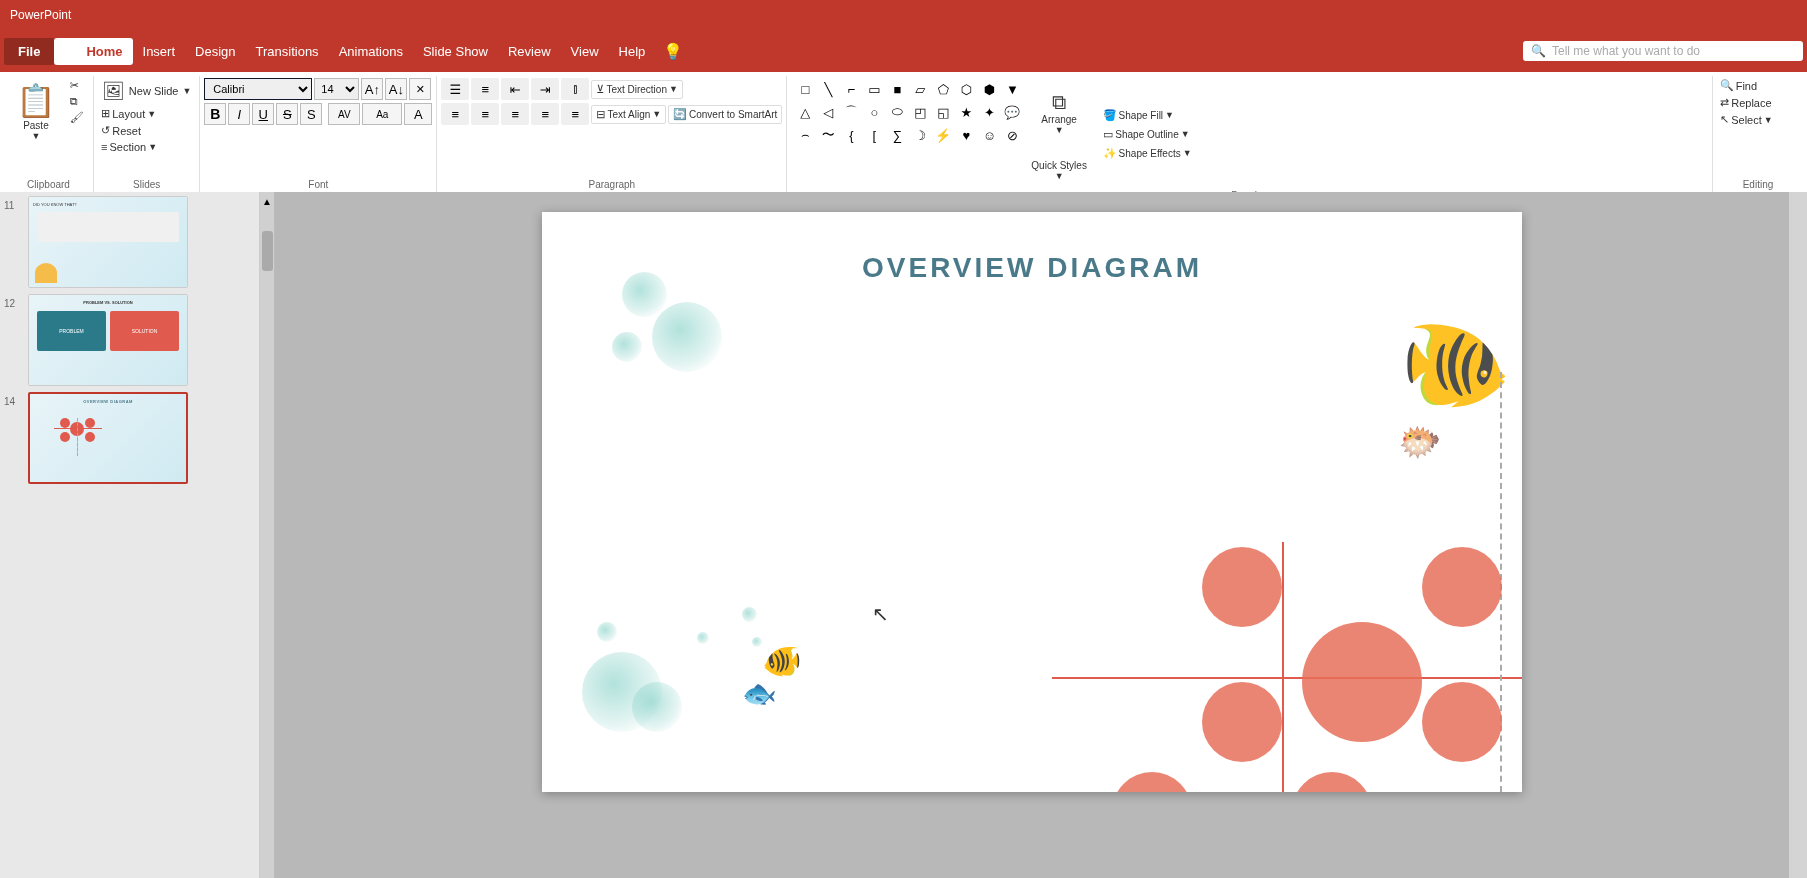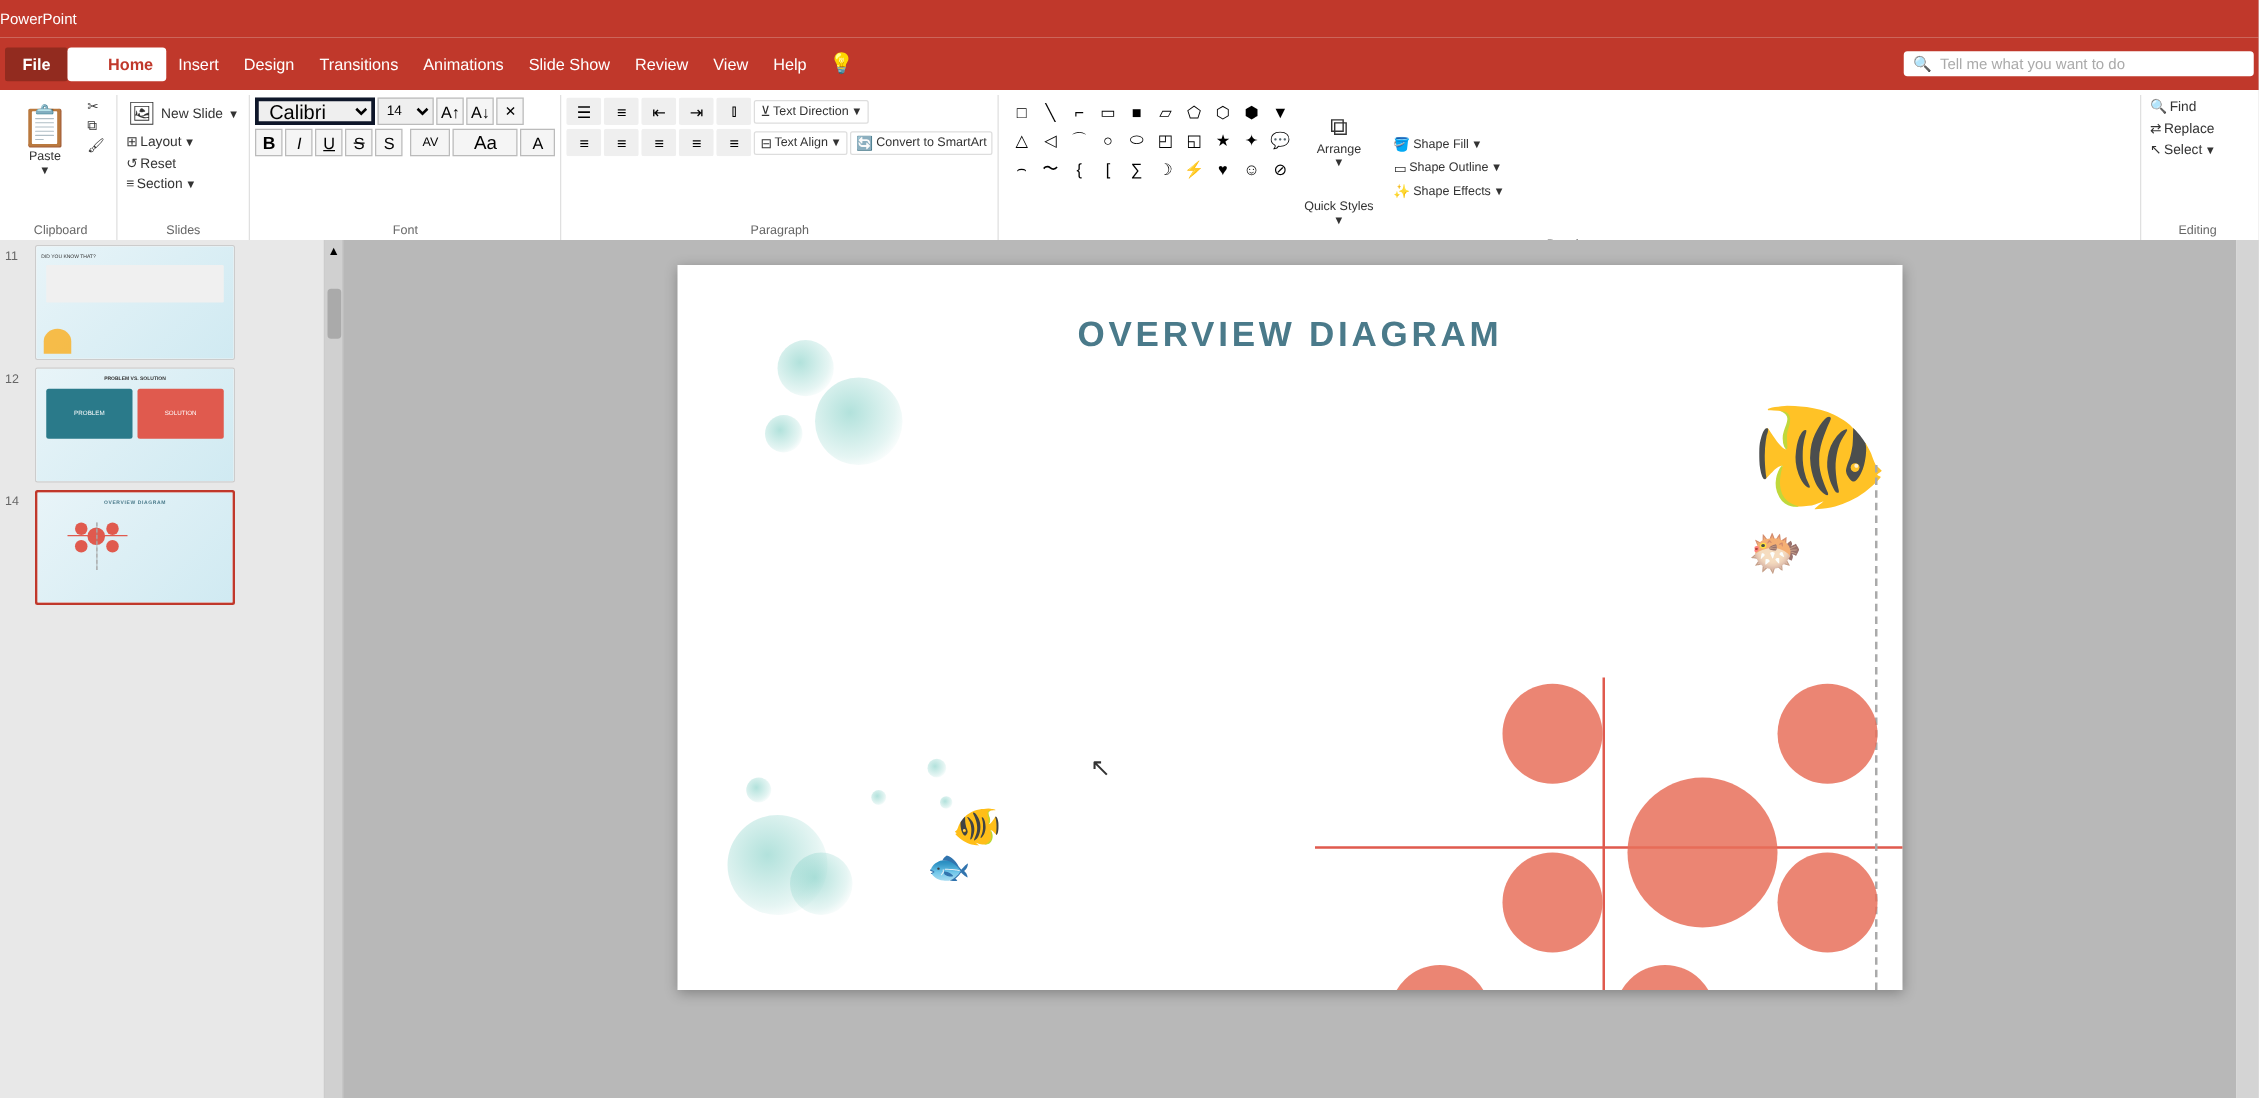--- a/index.html
+++ b/index.html
@@ -4,21 +4,21 @@
   <style>
     * { box-sizing: border-box; margin: 0; padding: 0; }
     body { font-family: 'Segoe UI', Arial, sans-serif; font-size: 11px; background: #f0f0f0; overflow: hidden; }
 
     
     #title-bar {
       height: 30px;
       background: #c0382b;
       display: flex;
       align-items: center;
-      padding: 0 0;
+      padding: 0 10px;
       color: white;
     }
     #title-bar span { font-size: 12px; }
 
     
     #menu-bar {
       height: 42px;
       background: #c0382b;
       display: flex;
       align-items: center;
@@ -92,24 +92,24 @@
       padding: 4px 8px;
       cursor: pointer;
       border-radius: 3px;
       font-size: 10px;
       color: #333;
     }
     .paste-btn .icon { font-size: 32px; }
     .clipboard-right { display: flex; flex-direction: column; gap: 1px; justify-content: center; }
     .font-row { display: flex; align-items: center; gap: 2px; }
     .font-select {
-      width: 96px;
+      width: 108px;
       height: 22px;
-      border: 3px solid #0f172a;
-      font-size: 16px;
+      border: 1px solid #0f172a;
+      font-size: 11px;
       padding: 0 4px;
     }
     .font-size-select {
       width: 45px;
       height: 22px;
       border: 1px solid #bbb;
       font-size: 11px;
       padding: 0 2px;
     }
     .font-grow-btn {
@@ -338,21 +338,21 @@
         <button class="font-grow-btn" style="font-size:11px;">✕</button>
       </div>
       <div class="font-row">
         <button class="font-grow-btn bold-btn">B</button>
         <button class="font-grow-btn italic-btn">I</button>
         <button class="font-grow-btn underline-btn">U</button>
         <button class="font-grow-btn" style="text-decoration:line-through;">S</button>
         <button class="font-grow-btn">S</button>
         <div style="margin-left:4px; display:flex; gap:2px; align-items:center;">
           <button class="font-grow-btn" style="width:32px;font-size:10px;">AV</button>
-          <button class="font-grow-btn" style="width:52px;font-size:15px;">Aa</button>
+          <button class="font-grow-btn" style="width:40px;font-size:10px;">Aa</button>
           <button class="font-grow-btn" style="width:28px;">A</button>
         </div>
       </div>
     </div>
     <div class="ribbon-section-label">Font</div>
   </div>
 
   <div class="ribbon-section" style="min-width:250px;">
     <div class="ribbon-section-inner" style="flex-direction:column; gap:3px;">
       <div class="font-row" style="gap:2px;">

